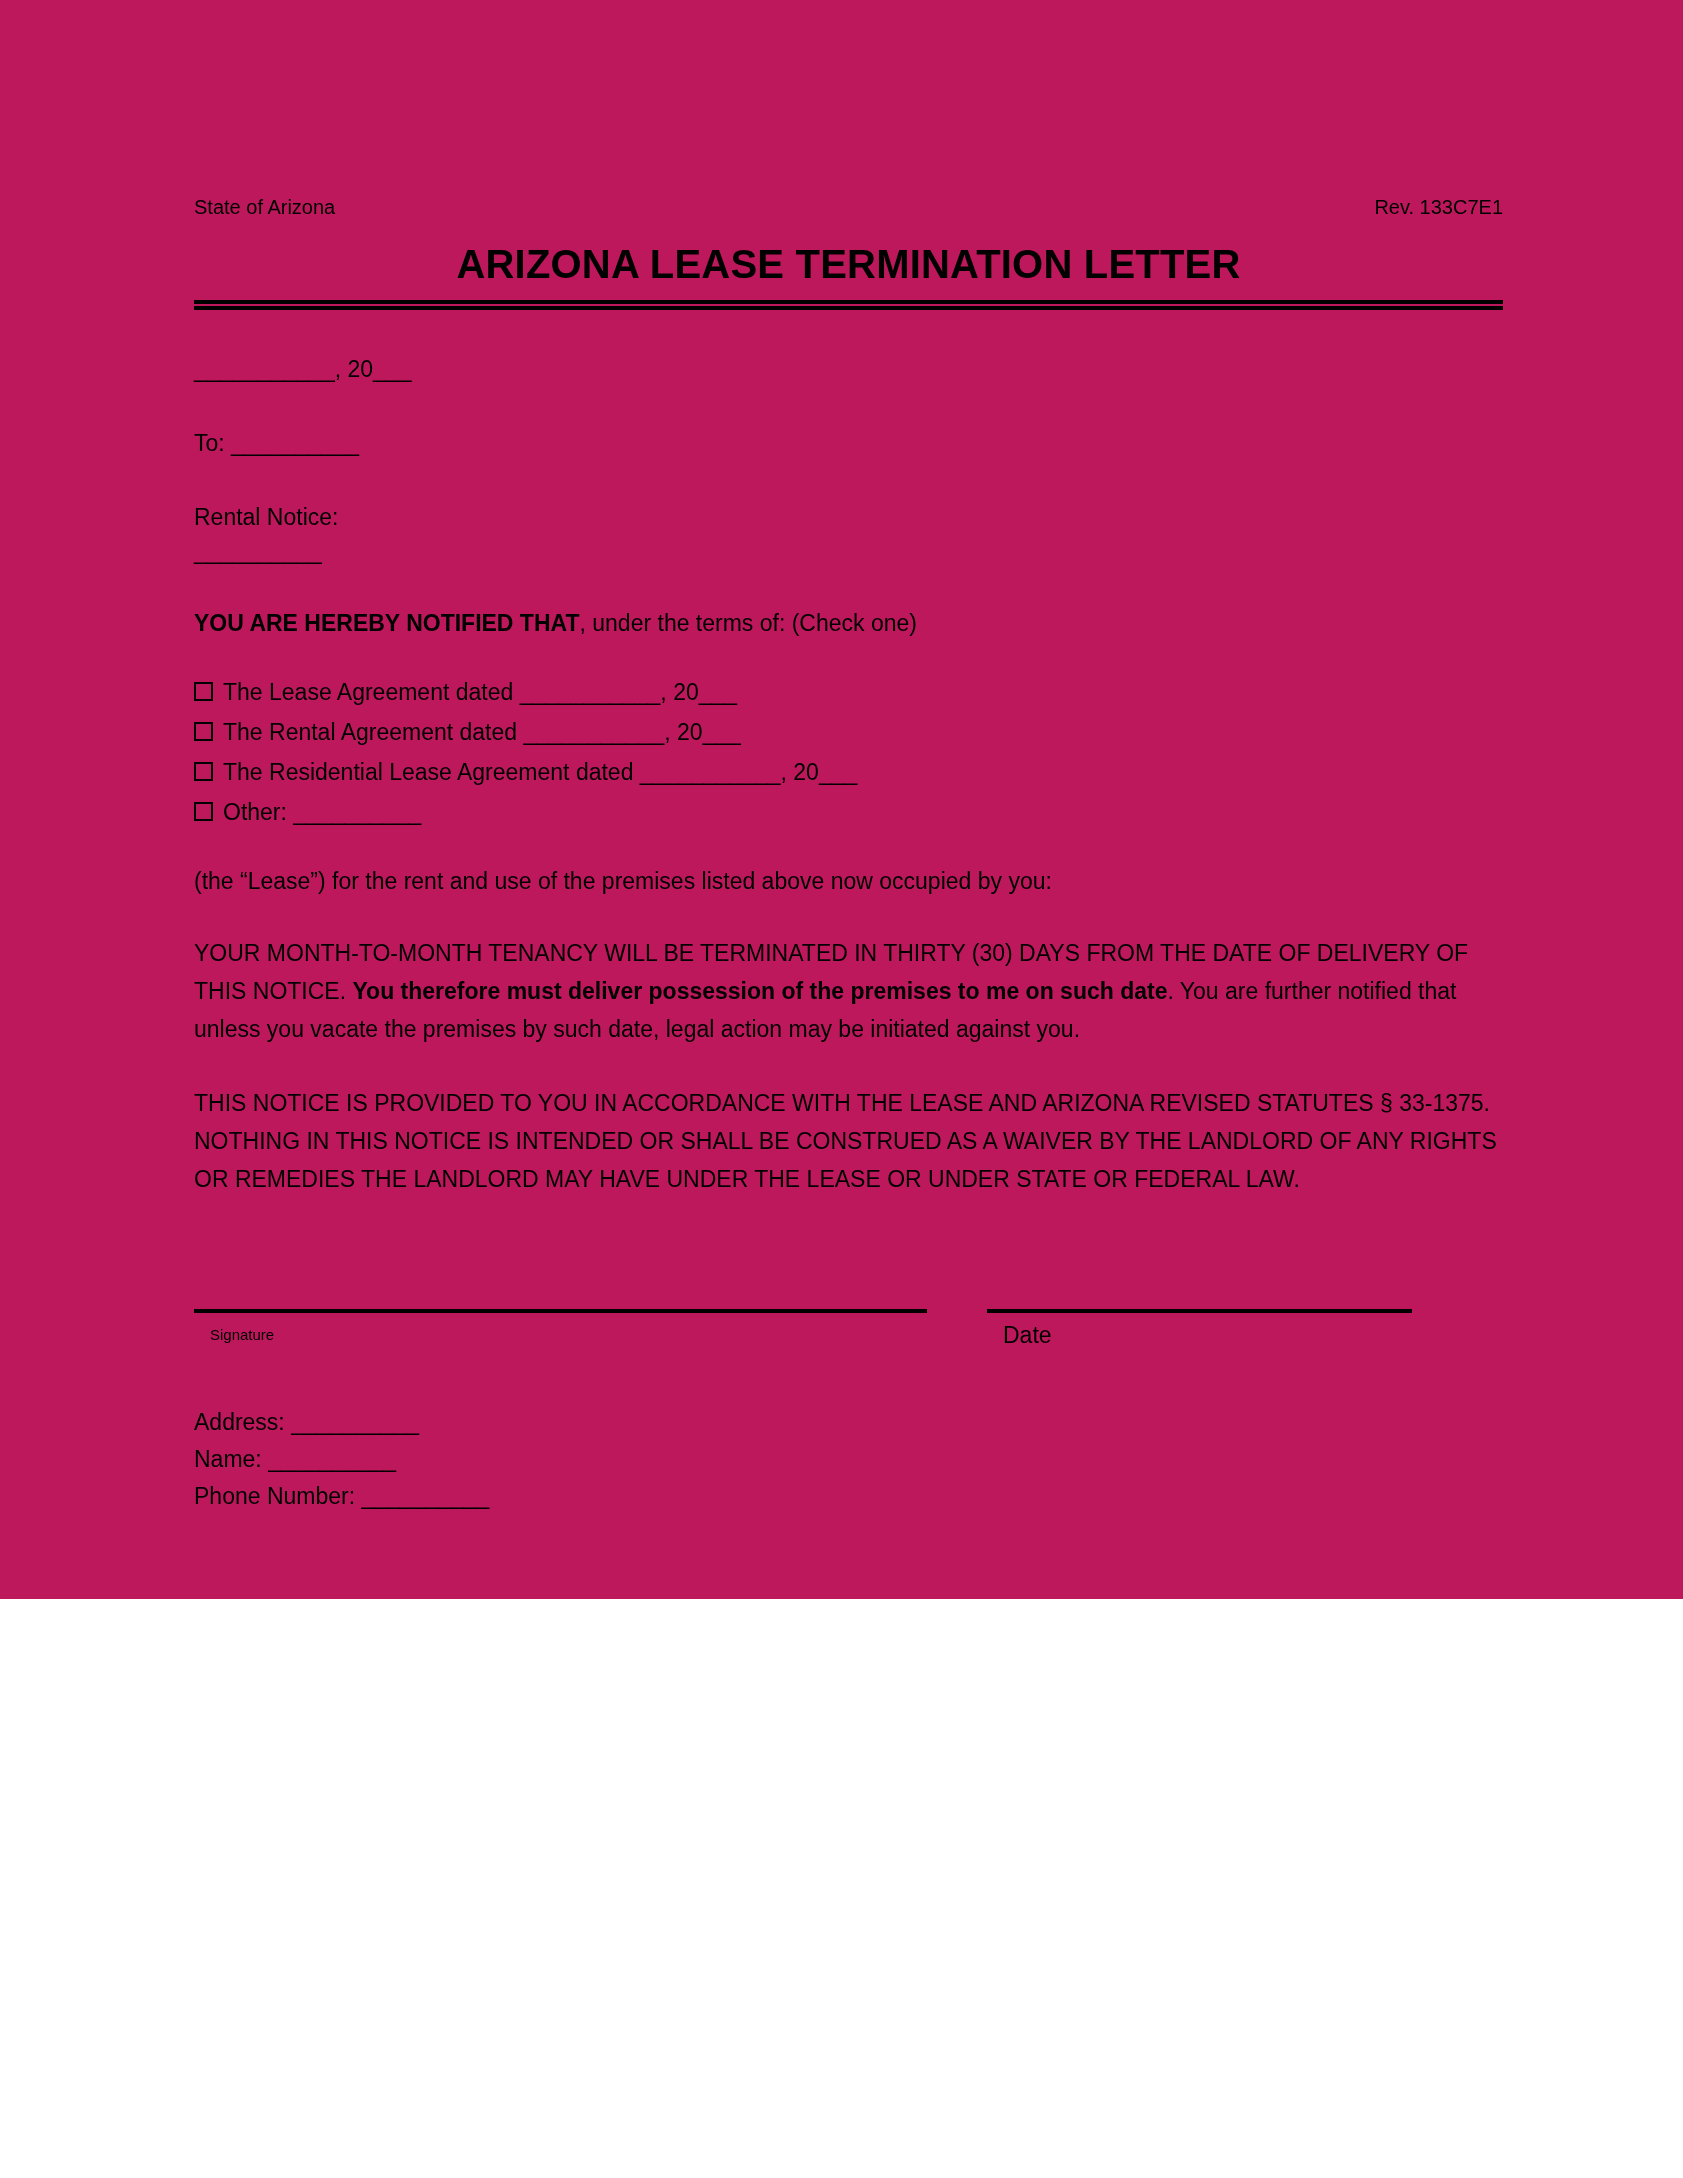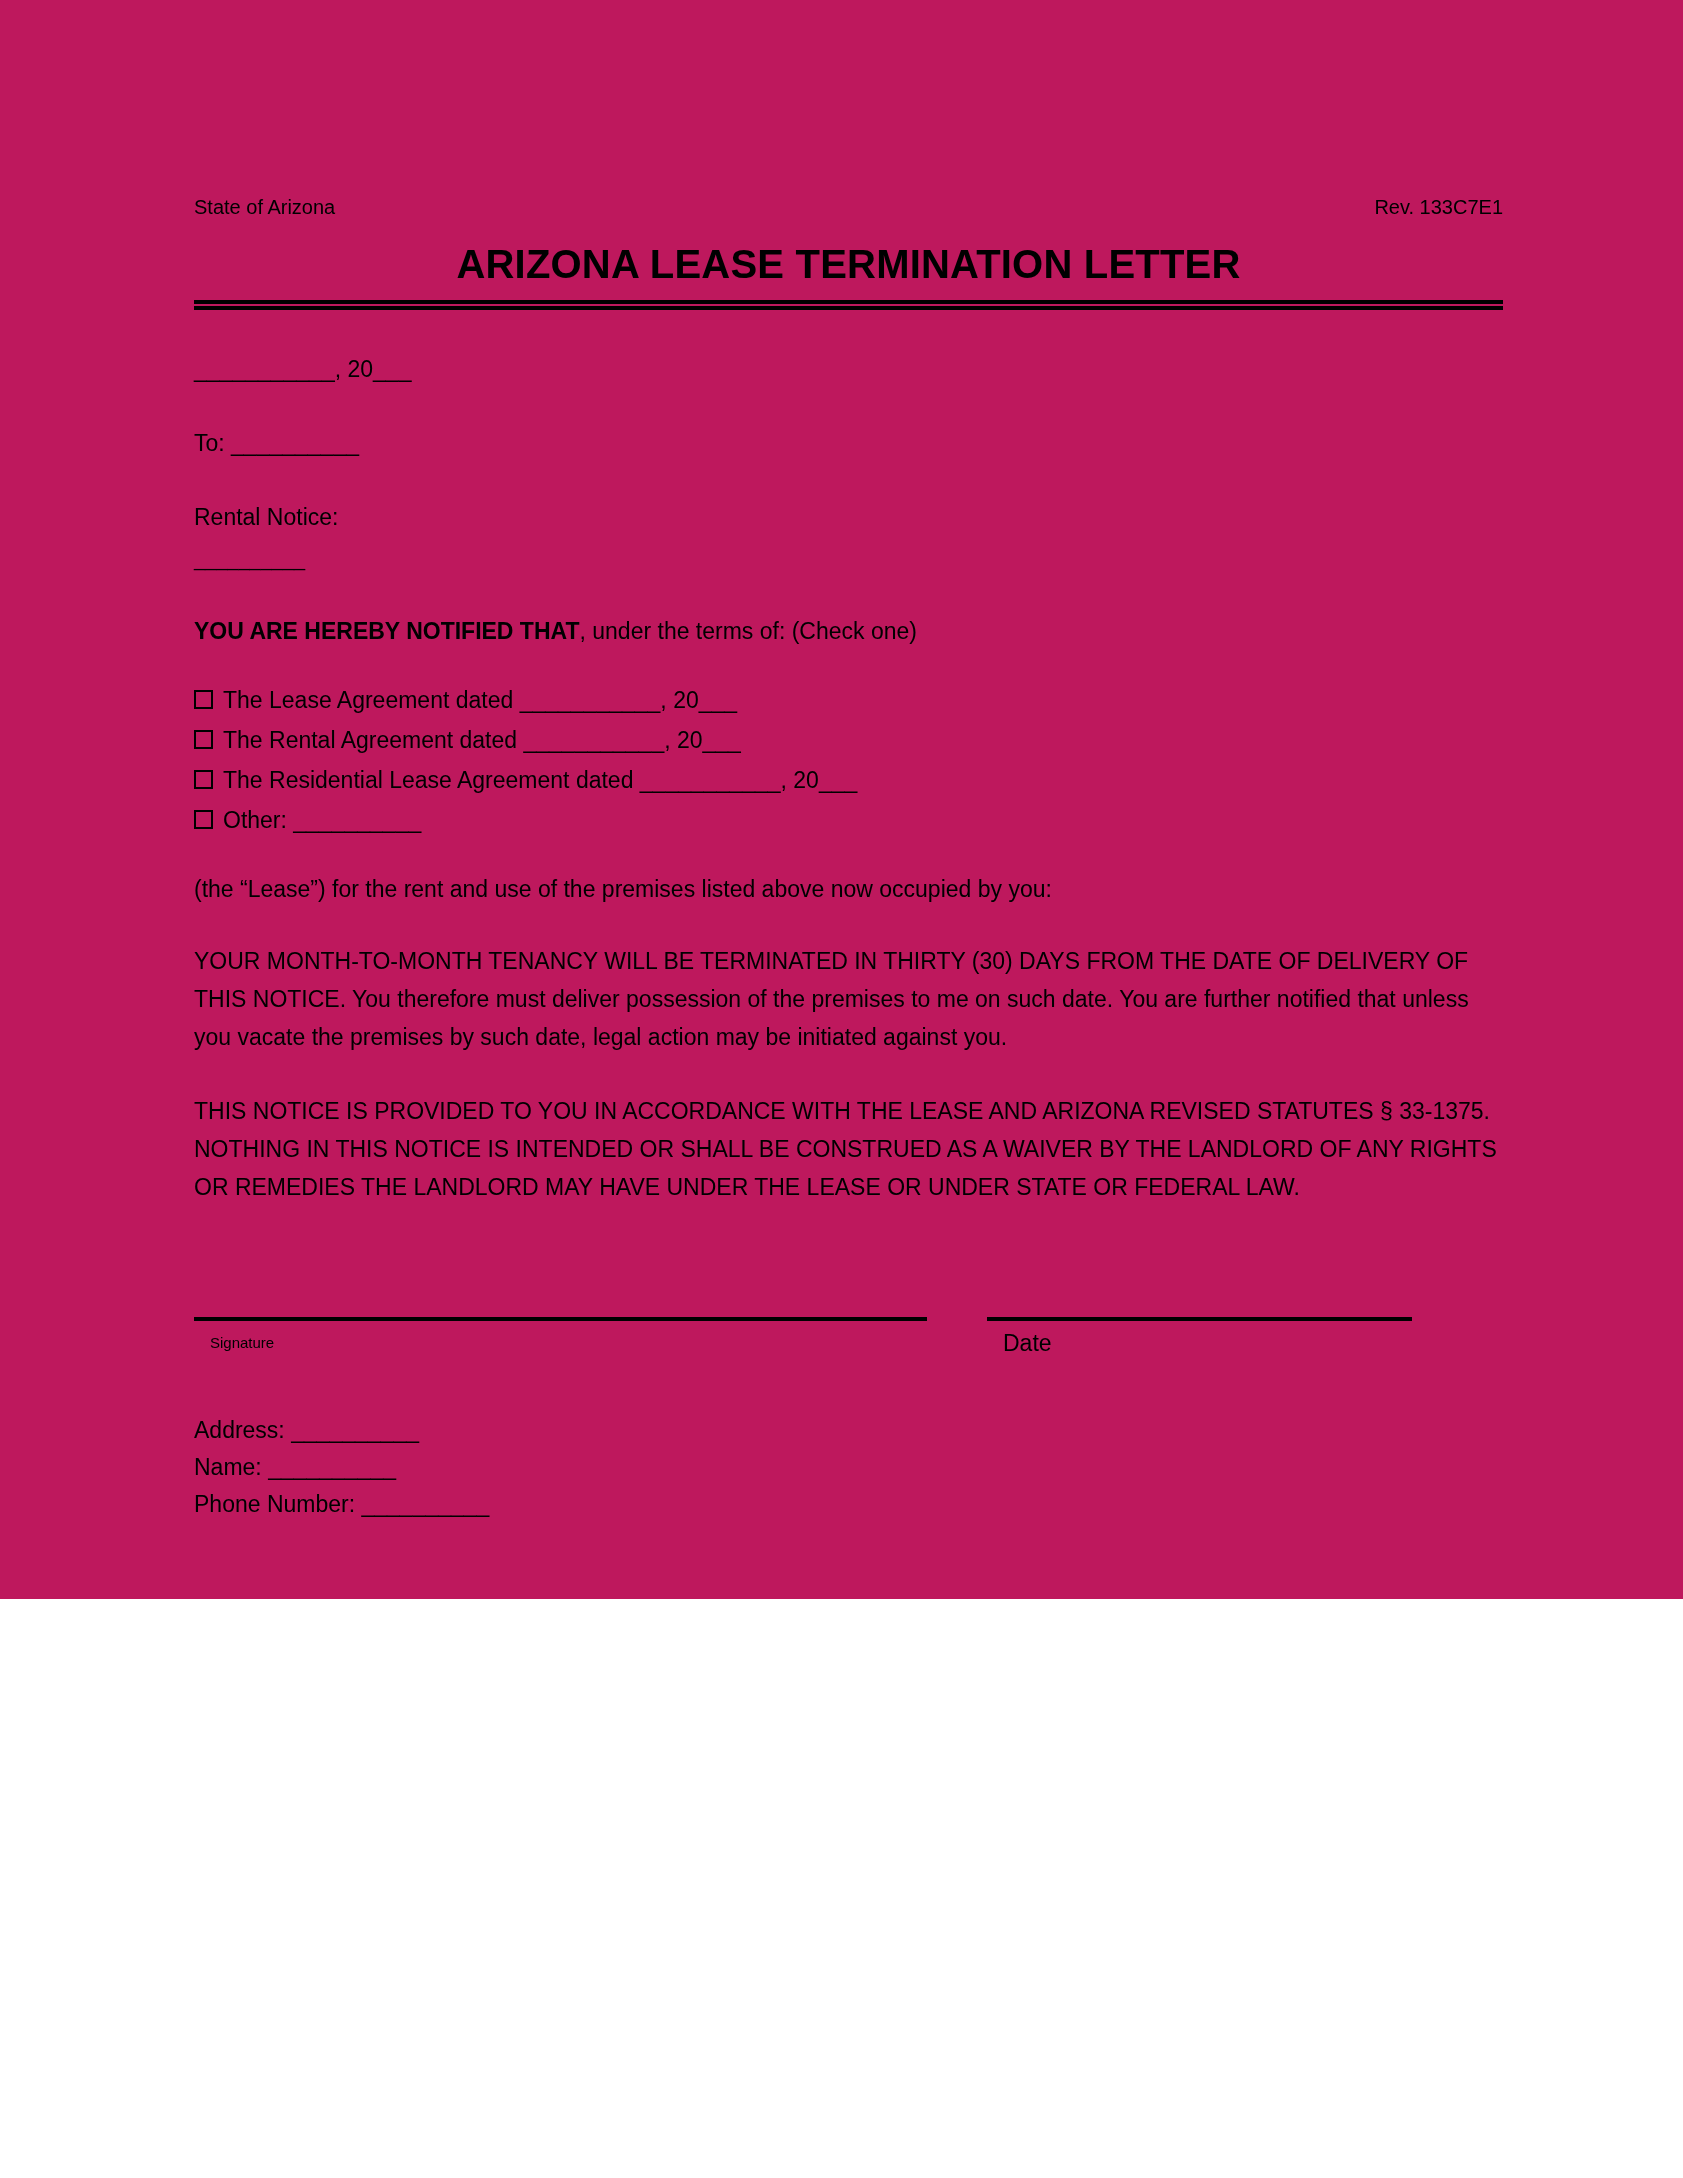--- a/index.html
+++ b/index.html
@@ -78,22 +78,21 @@
     font-size: 23px;
     line-height: 34px;
   }
 
   .rental-address-label {
     margin-top: 40px;
     font-size: 23px;
     line-height: 34px;
   }
   .rental-address-blank {
-    margin-top: 8px;
-    font-size: 20px;
+    font-size: 23px;
     line-height: 34px;
   }
 
   .notified-line {
     margin-top: 38px;
     font-size: 23px;
     line-height: 34px;
   }
   .notified-line b {
     font-weight: bold;
@@ -122,21 +121,21 @@
     font-size: 23px;
     line-height: 34px;
   }
 
   .para {
     margin-top: 36px;
     font-size: 23px;
     line-height: 38px;
     text-align: left;
   }
-  .para b { font-weight: normal; }
+  .para b { font-weight: bold; }
 
   
   .sig-block {
     position: relative;
     margin-top: 111px;
     height: 73px;
   }
   .sig-rule {
     position: absolute;
     top: 0;

